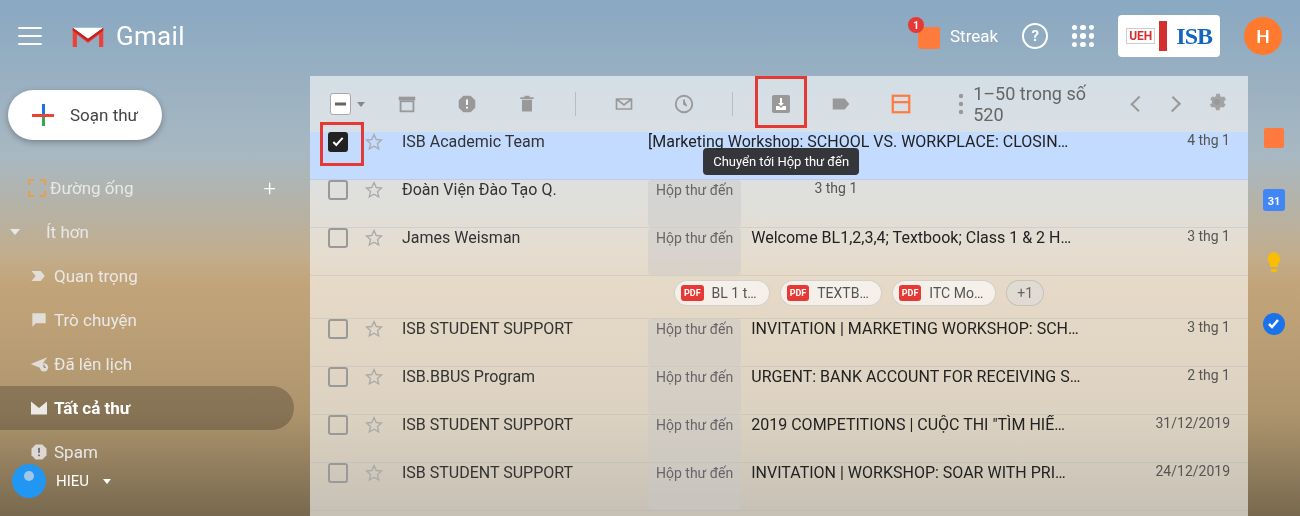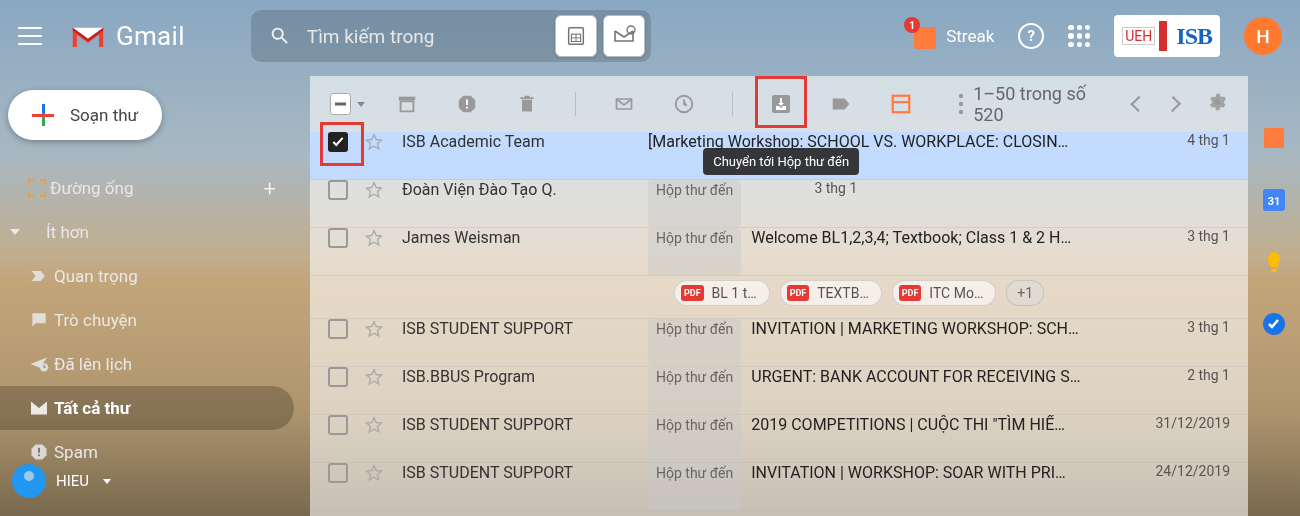--- a/index.html
+++ b/index.html
@@ -26,21 +26,21 @@
   .header-right { margin-left:auto; display:flex; align-items:center; gap:24px; }
   .streak { display:flex; align-items:center; gap:10px; }
   .streak-icon { position:relative; width:26px; height:26px; }
   .streak-icon .base { width:22px; height:22px; background:#ff7a3d; border-radius:3px; position:absolute; bottom:0; right:0; }
   .streak-icon .badge { position:absolute; top:-6px; left:-6px; width:16px; height:16px; background:#e53935; color:#fff; border-radius:50%; font-size:10px; display:flex; align-items:center; justify-content:center; font-weight:700; }
   .streak-text { color:#fff; font-size:17px; }
   .help-icon { width:26px; height:26px; border:2px solid #fff; border-radius:50%; display:flex; align-items:center; justify-content:center; color:#fff; font-size:15px; font-weight:700; }
   .apps-icon { width:22px; height:22px; display:grid; grid-template:repeat(3,1fr)/repeat(3,1fr); gap:3px; }
   .apps-icon span { background:#fff; border-radius:50%; }
   .brand-box { background:#fff; padding:4px 8px; border-radius:4px; display:flex; align-items:center; gap:4px; height:42px; }
-  .brand-ueh { font-size:14px; color:#d32f2f; font-weight:400; border:1px solid #ccc; padding:1px 2px; line-height:1; }
+  .brand-ueh { font-size:12px; color:#d32f2f; font-weight:700; border:1px solid #ccc; padding:1px 2px; line-height:1; }
   .brand-isb { display:flex; align-items:center; }
   .brand-isb .bar { width:8px; height:30px; background:#d32f2f; margin-right:3px; }
   .brand-isb .text { font-family: serif; font-weight:700; font-size:24px; color:#1565c0; letter-spacing:-1px;margin-left:6px; }
   .avatar { width:38px; height:38px; border-radius:50%; background:#ff7a2f; color:#fff; display:flex; align-items:center; justify-content:center; font-size:19px; font-weight:500; }
 
   
   .sidebar { position:absolute; left:0; top:72px; width:310px; z-index:10; }
   .compose { position:absolute; left:8px; top:18px; background:#fff; border-radius:28px; padding:14px 24px; display:flex; align-items:center; gap:16px; box-shadow:0 2px 6px rgba(0,0,0,.3); }
   .compose-plus { width:22px; height:22px; position:relative; }
   .compose-plus::before, .compose-plus::after { content:""; position:absolute; background:linear-gradient(45deg,#d93025 0%, #fbbc04 50%, #1a73e8 100%); }
@@ -121,42 +121,20 @@
     <div class="gmail-icon">
       <svg viewBox="0 0 52 40">
           <path fill="#ea4335" d="M26 24L4 8v28h6V18l16 12 16-12v18h6V8z"></path>
           <path fill="#fff" d="M4 8l22 16L48 8H4z"></path>
           <path fill="#c5221f" d="M4 8v4l22 16 22-16V8L26 24 4 8z"></path>
         </svg>
     </div>
     <span class="gmail-text">Gmail</span>
   </div>
 
-  <div class="search-wrap">
-    <svg width="22" height="22" viewBox="0 0 24 24">
-        <path d="M15.5 14h-.79l-.28-.27a6.5 6.5 0 10-.7.7l.27.28v.79l5 5 1.5-1.5-5-5zm-6 0a4.5 4.5 0 110-9 4.5 4.5 0 010 9z"></path>
-      </svg>
-    <input class="search-input" placeholder="Tìm kiếm trong" style="">
-    <div class="search-icons">
-      <div class="chip">
-          <svg width="22" height="22" viewBox="0 0 24 24">
-            <rect x="4" y="3" width="16" height="18" fill="none" stroke="#666" stroke-width="1.6" rx="1"></rect>
-            <rect x="7" y="10" width="10" height="8" fill="none" stroke="#666" stroke-width="1.2"></rect>
-            <line x1="12" y1="10" x2="12" y2="18" stroke="#666"></line>
-            <line x1="7" y1="14" x2="17" y2="14" stroke="#666"></line>
-          </svg>
-        </div>
-      <div class="chip">
-          <svg width="24" height="24" viewBox="0 0 24 24">
-            <path fill="none" stroke="#666" stroke-width="1.6" d="M3 7l9 6 9-6M3 7v10h18V7"></path>
-            <circle cx="19" cy="6" r="4" fill="none" stroke="#666" stroke-width="1.4"></circle>
-          </svg>
-        </div>
-    </div>
-  </div>
 
   <div class="header-right">
     <div class="streak">
       <div class="streak-icon">
         <div class="base"></div>
         <div class="badge">1</div>
       </div>
       <span class="streak-text">Streak</span>
     </div>
     <div class="help-icon">?</div>

